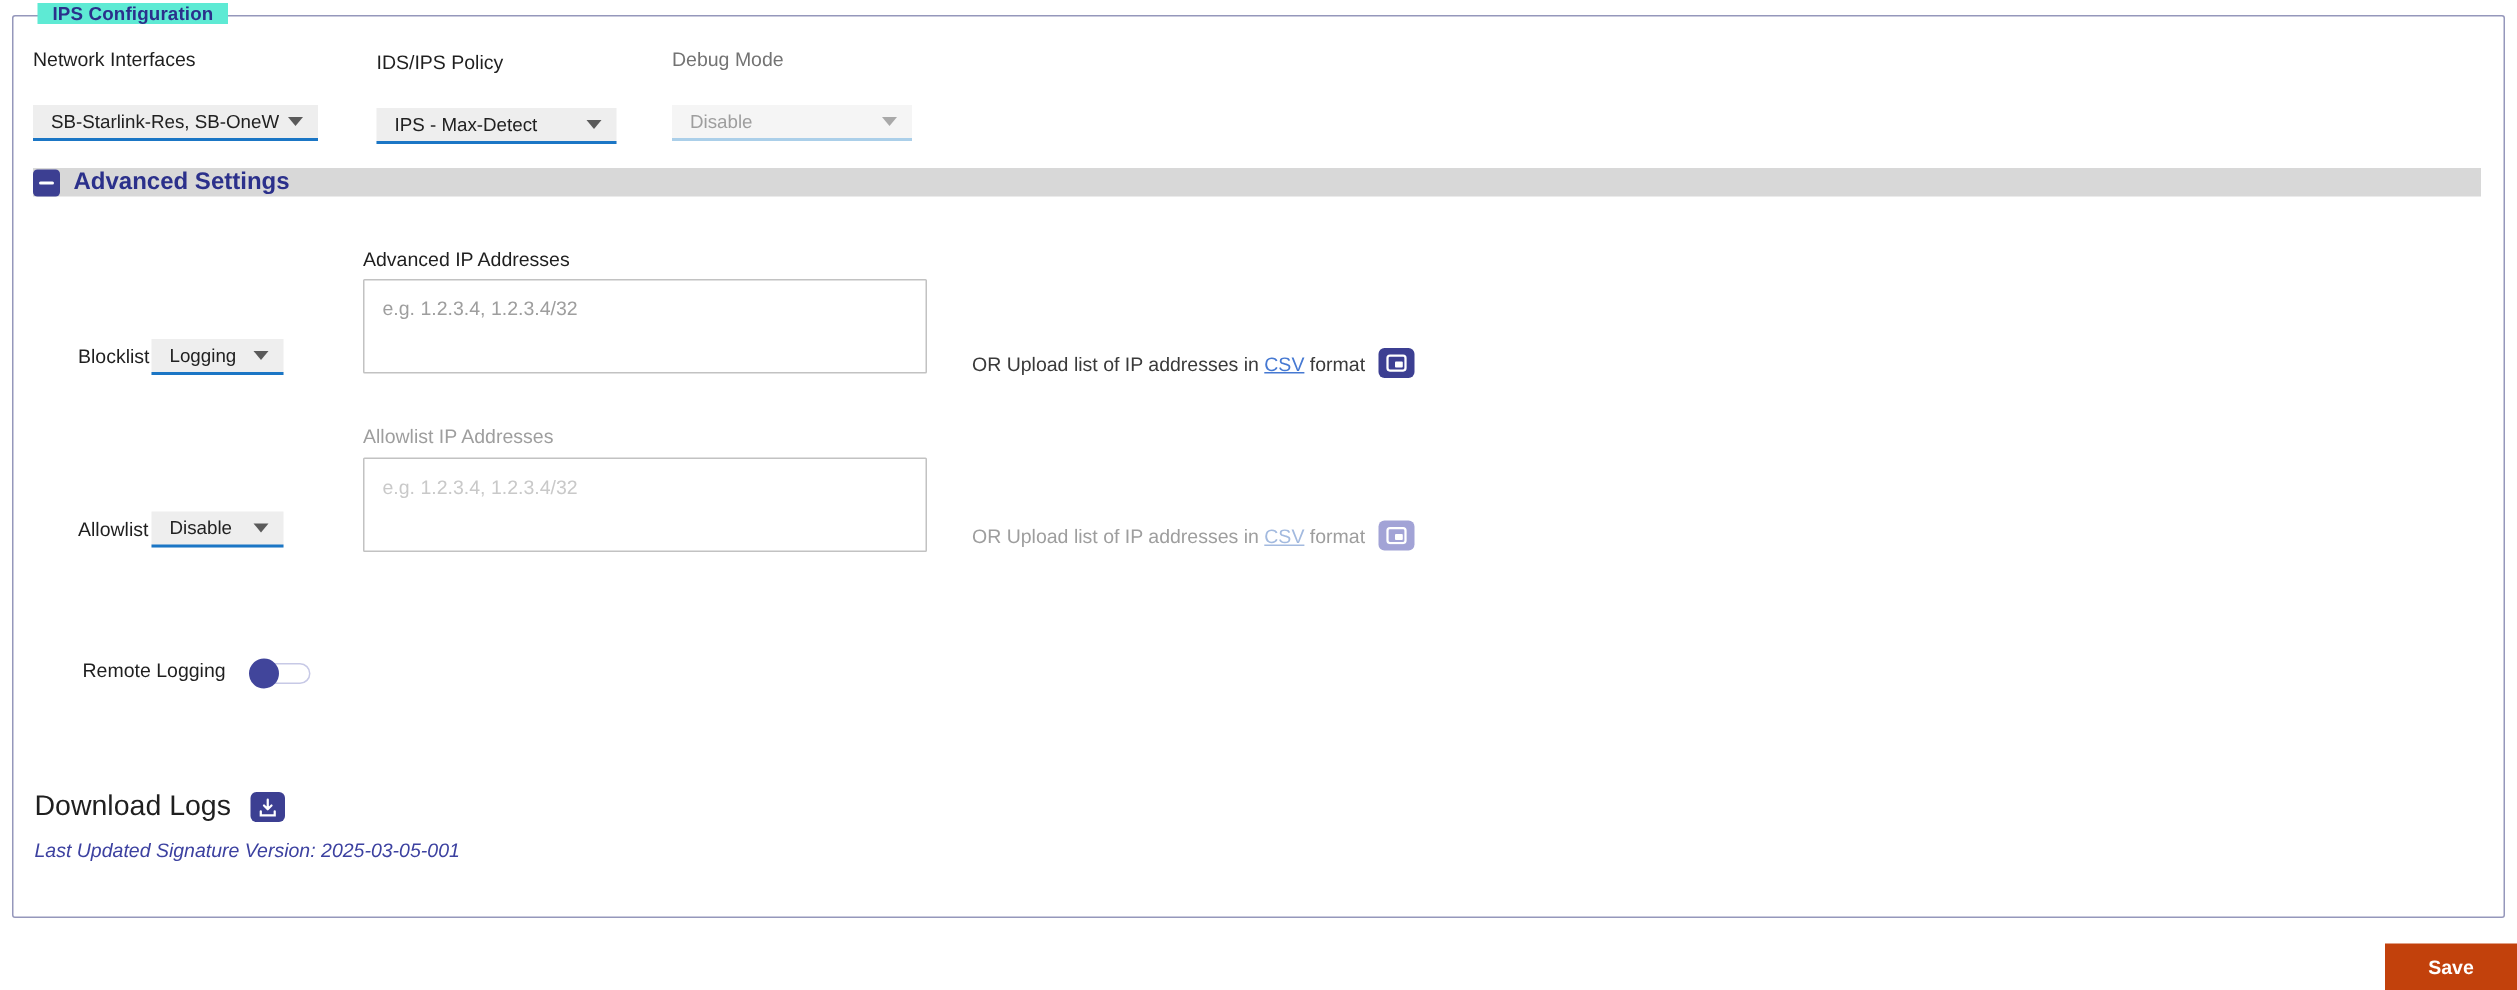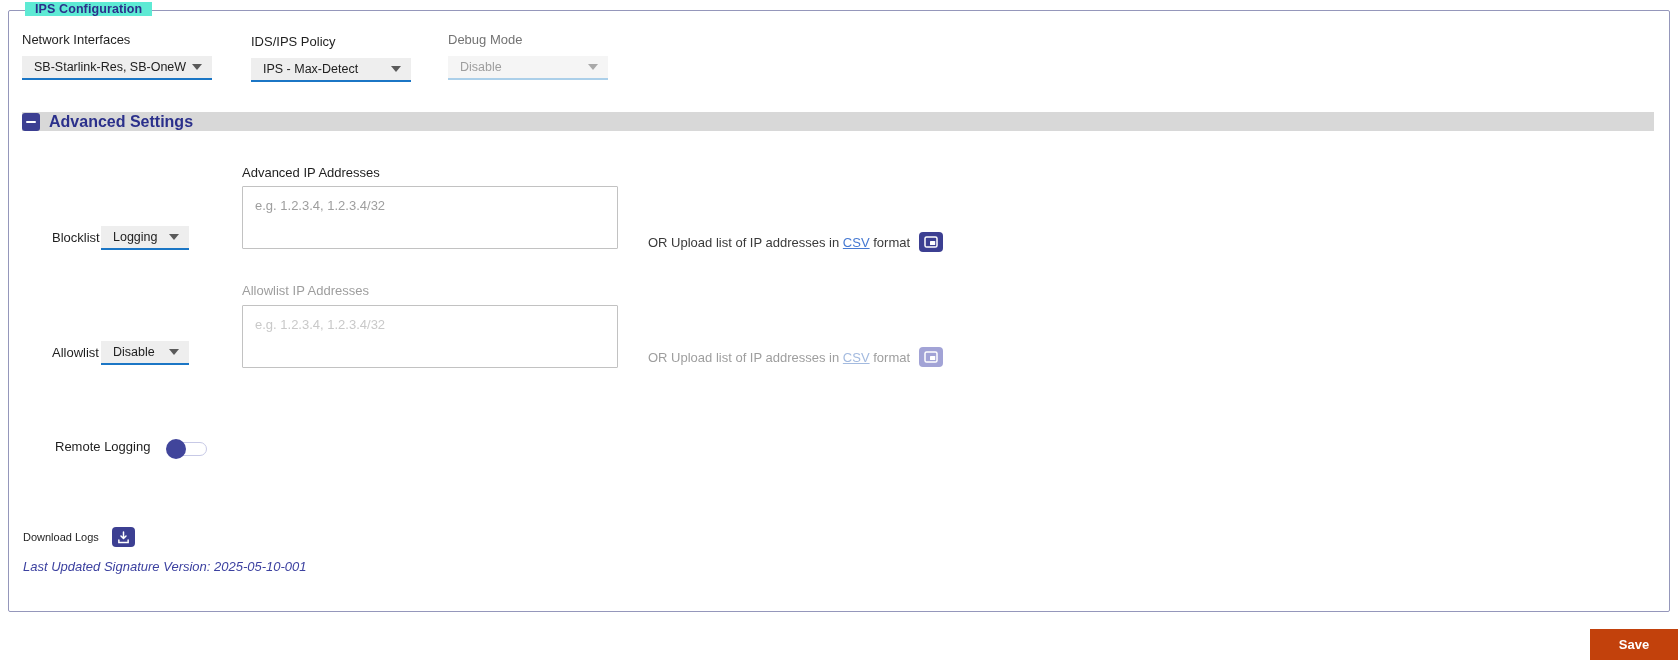--- a/index.html
+++ b/index.html
@@ -4,21 +4,21 @@
 <style>
   *{box-sizing:border-box;margin:0;padding:0}
   html,body{width:1678px;height:660px;background:#fff;font-family:"Liberation Sans",sans-serif;position:relative;overflow:hidden}
 
   
   .panel{position:absolute;left:8px;top:10px;width:1662px;height:602px;border:1px solid #9597bb;border-radius:2px}
   .legend{position:absolute;top:-9px;left:16px;background:#5eead4;padding:0 10px;font-size:12.5px;font-weight:700;color:#2b308b;letter-spacing:.1px}
 
   
   .field{position:absolute}
-  .field-label{font-size:13px;color:#1f1f1f;margin-bottom:9px;white-space:nowrap}
+  .field-label{font-size:13px;color:#1f1f1f;margin-bottom:23px;white-space:nowrap}
   .dd{height:24px;background:#eee;border-bottom:2px solid #1b76c5;display:flex;align-items:center;padding:0 10px 0 12px;cursor:pointer}
   .dd-val{font-size:12.5px;color:#212121;flex:1;white-space:nowrap;overflow:hidden}
   .dd-arrow{width:0;height:0;border-left:5px solid transparent;border-right:5px solid transparent;border-top:6px solid #5a5a5a;flex:none;margin-left:6px}
   .field.disabled .field-label{color:#737373}
   .field.disabled .dd{background:#f5f5f5;border-bottom-color:#abcfe9;cursor:default}
   .field.disabled .dd-val{color:#9e9e9e}
   .field.disabled .dd-arrow{border-top-color:#a9a9a9}
 
   .f-net{left:13px;top:21px;width:190px}
   .f-policy{left:242px;top:23px;width:160px}
@@ -48,21 +48,21 @@
 
   
   .rl-row{position:absolute;left:46px;top:428px;display:flex;align-items:flex-start}
   .rl-label{font-size:13px;color:#1f1f1f;margin-right:16px}
   .toggle{position:relative;width:44px;height:20px;cursor:pointer}
   .toggle-track{position:absolute;left:3px;top:3px;width:38px;height:14px;border:1.5px solid #c7c9e6;border-radius:8px;background:#fff}
   .toggle-knob{position:absolute;left:0;top:0;width:20px;height:20px;border-radius:50%;background:#41459b}
 
   
   .dl-row{position:absolute;left:14px;top:516px;display:flex;align-items:center}
-  .dl-label{font-size:11px;color:#1f1f1f;margin-right:13px;font-weight:500}
+  .dl-label{font-size:19px;color:#1f1f1f;margin-right:13px;font-weight:500}
   .dl-btn{width:23px;height:20px;background:#3c3f92;border:none;border-radius:4px;display:flex;align-items:center;justify-content:center;cursor:pointer}
   .footer-note{position:absolute;left:14px;top:548px;font-size:13px;font-style:italic;font-weight:500;color:#3c41a0;white-space:nowrap}
 
   
   .save-btn{position:absolute;left:1590px;top:629px;width:88px;height:31px;background:#c2410c;color:#fff;border:none;font-family:"Liberation Sans",sans-serif;font-size:13px;font-weight:700;cursor:pointer}
 </style>
 </head>
 <body>
 
 <div class="panel">
@@ -152,16 +152,16 @@
   <div class="dl-row">
     <span class="dl-label">Download Logs</span>
     <button class="dl-btn">
       <svg width="13" height="13" viewBox="0 0 14 14">
           <path d="M7 1.2v6.6M4.3 5.4L7 8.1l2.7-2.7" stroke="#fff" stroke-width="1.6" fill="none" stroke-linecap="round" stroke-linejoin="round"></path>
           <path d="M2 9.6v2.8h10V9.6" stroke="#fff" stroke-width="1.6" fill="none" stroke-linecap="round"></path>
         </svg>
     </button>
   </div>
 
-  <div class="footer-note">Last Updated Signature Version: 2025-05-10-001</div>
+  <div class="footer-note">Last Updated Signature Version: 2025-03-05-001</div>
 </div>
 
 <button class="save-btn">Save</button>
 
 </body></html>

